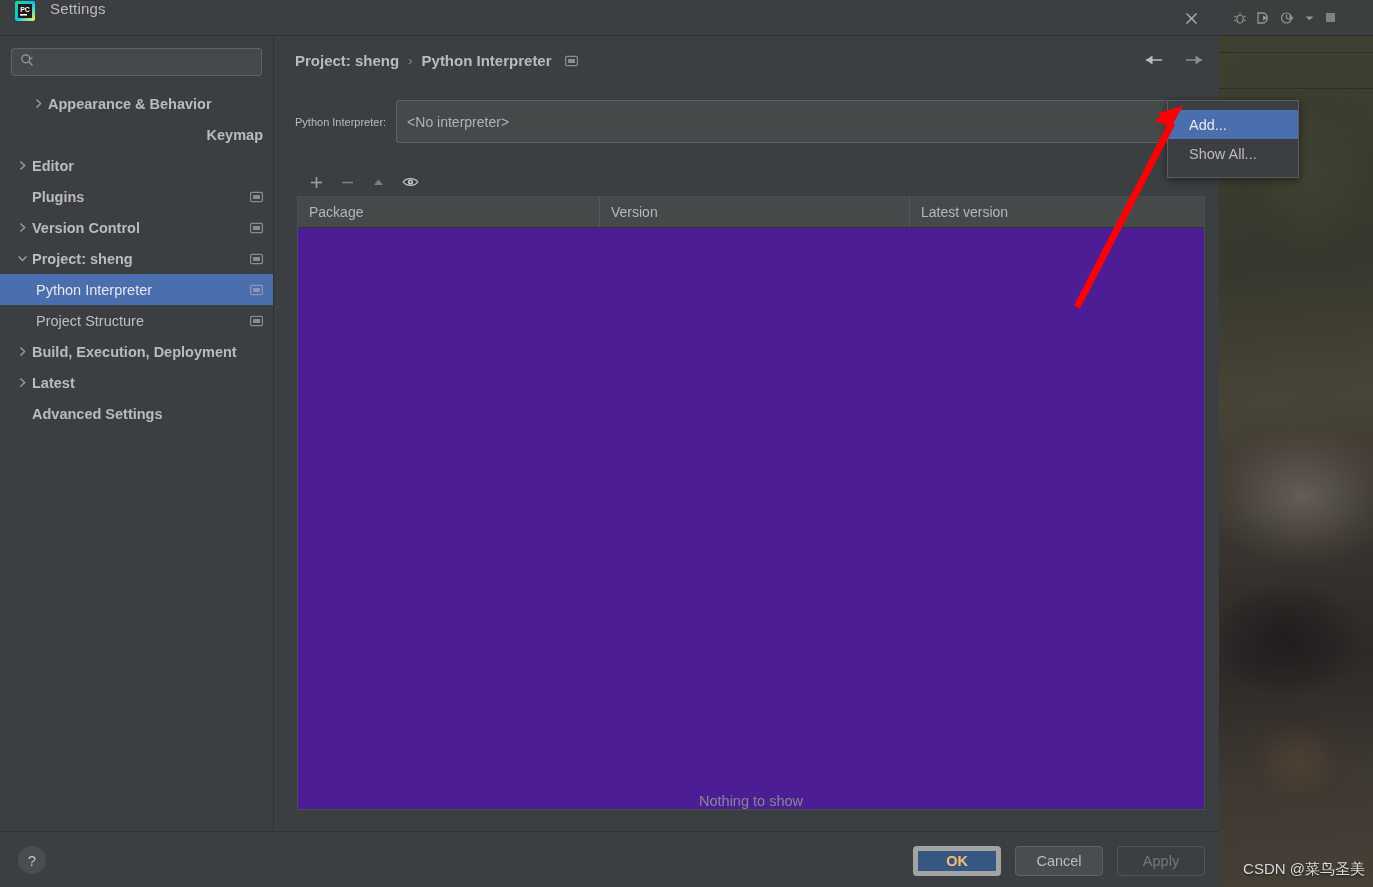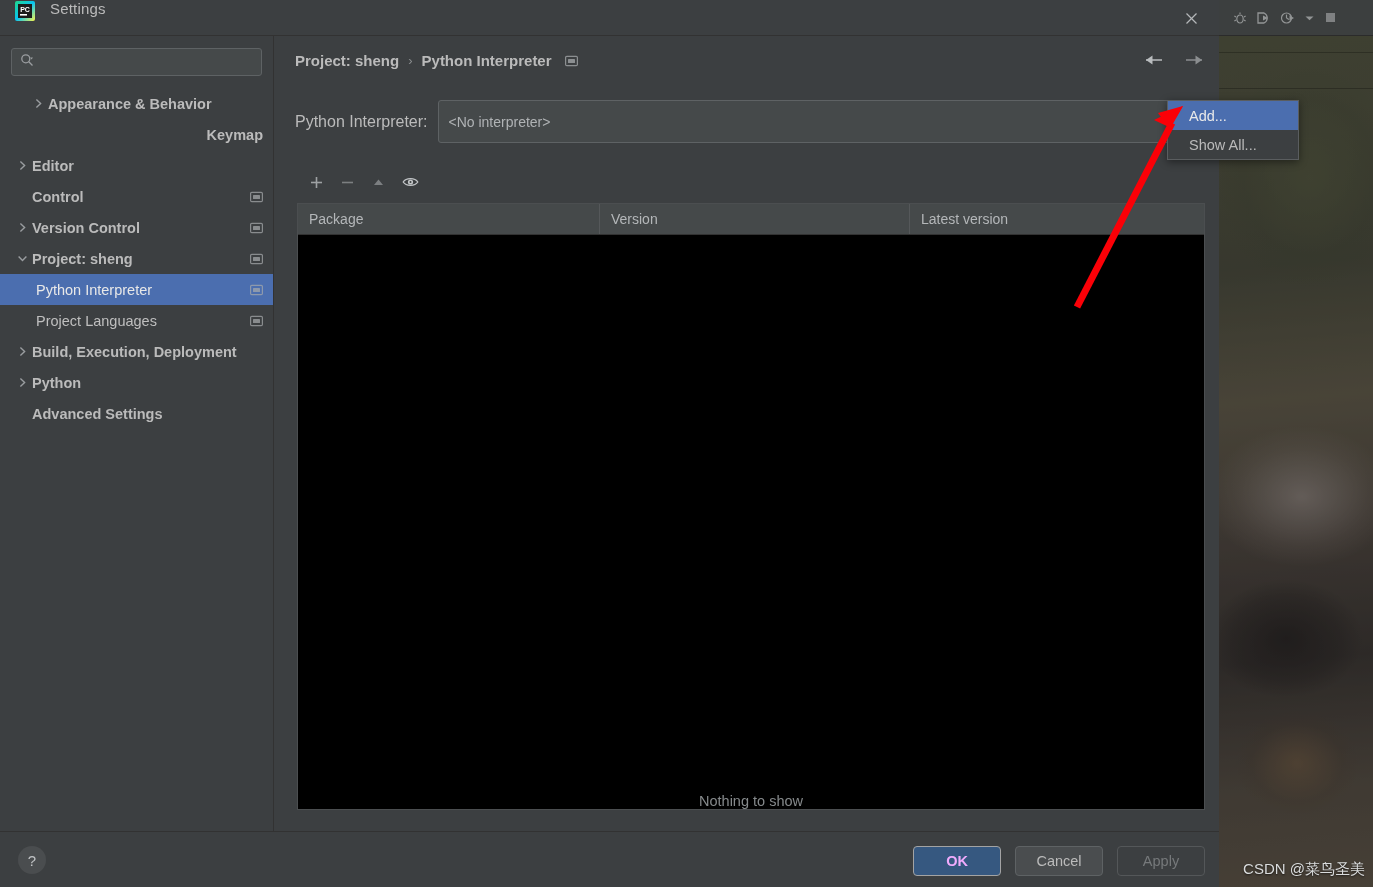--- a/index.html
+++ b/index.html
@@ -120,21 +120,21 @@
   #nav-arrows {
     position: absolute; right: 14px; top: 16px;
     display: flex; align-items: center; gap: 18px;
   }
   .nav-arrow { cursor: pointer; display: flex; }
 
   #interp-row {
     position: absolute; left: 21px; top: 64px; right: 18px;
     display: flex; align-items: center;
   }
-  #interp-label { font-size: 16px; color: #bbbbbb; margin-right: 10px; white-space: nowrap; }
+  #interp-label { font-size: 11px; color: #bbbbbb; margin-right: 10px; white-space: nowrap; }
   #interp-combo {
     flex: 1; height: 43px; background: #45494a;
     border: 1px solid #5e6264; border-radius: 3px;
     display: flex; align-items: center; box-sizing: border-box;
     cursor: pointer; position: relative;
   }
   #interp-value { color: #b0b3b5; font-size: 14px; margin-left: 10px; }
   #combo-arrow {
     position: absolute; right: 9px; top: 0; bottom: 0;
     display: flex; align-items: center;
@@ -143,23 +143,22 @@
     position: absolute; left: 23px; top: 132px; right: 14px; height: 28px;
     background: #3c3f41;
     display: flex; align-items: center; gap: 16px; padding-left: 12px;
     box-sizing: border-box;
   }
   .tool-ico { cursor: pointer; display: flex; align-items: center; }
 
   #pkg-table {
     position: absolute; left: 23px; top: 160px; right: 14px; bottom: 21px;
     border: 1px solid #4b4e50;
-    background: #000000;
-    box-sizing: border-box;
-    margin-top: 7px;
+    background: #4c1d95;
+    box-sizing: border-box;
   }
   #pkg-head {
     display: flex; height: 31px; background: #45494a;
     border-bottom: 1px solid #323232; box-sizing: border-box;
   }
   .pkg-th {
     font-size: 14px; color: #b4b7b9; display: flex; align-items: center;
     padding-left: 11px; box-sizing: border-box;
     border-right: 1px solid #55585a; cursor: pointer;
   }
@@ -168,21 +167,21 @@
     position: absolute; left: 0; right: 0; top: 31px; bottom: 0;
     display: flex; align-items: flex-end; justify-content: center;
   }
   #empty-text { color: #868a8c; font-size: 14.5px; }
 
   
   #popup-menu {
     position: absolute; left: 1167px; top: 100px; width: 132px;
     background: #3c3f41; border: 1px solid #5a5d5f;
     box-shadow: 0 2px 8px rgba(0,0,0,0.45);
-    z-index: 40; box-sizing: border-box; padding: 0 0;
+    z-index: 40; box-sizing: border-box; padding: 9px 0;
   }
   .popup-item {
     height: 29px; display: flex; align-items: center;
     padding-left: 21px; font-size: 14.5px; color: #bbbbbb; cursor: pointer;
     box-sizing: border-box;
   }
   .popup-item.highlight { background: #4b6eaf; color: #e9e9e9; }
 
   
   #bottom-bar {
@@ -200,21 +199,21 @@
   #dialog-buttons {
     position: absolute; right: 14px; top: 14px;
     display: flex; align-items: center; gap: 14px;
   }
   .dlg-btn {
     height: 30px; min-width: 88px; border-radius: 4px;
     display: flex; align-items: center; justify-content: center;
     font-size: 14.5px; cursor: pointer; box-sizing: border-box;
     font-family: "Liberation Sans", sans-serif;
   }
-  .dlg-btn.primary { background: #365880; border: 1px solid #a3a3a3; color: #f0abfc; font-weight: bold; margin-left: 23px; }
+  .dlg-btn.primary { background: #365880; border: 5px solid #a3a3a3; color: #fdba74; font-weight: bold; margin-left: 23px; }
   .dlg-btn.normal { background: #4a4d4f; border: 1px solid #5e6264; color: #bbbbbb; }
   .dlg-btn.disabled { background: #3c3f41; border: 1px solid #545759; color: #76797b; cursor: default; }
 
   
   #annotation-arrow {
     position: absolute; left: 0; top: 0; width: 1373px; height: 887px;
     pointer-events: none; z-index: 60;
   }
 
   
@@ -331,21 +330,21 @@
         <div class="tree-row top" style="padding-left: 12px;">
           <span class="tree-chevron">
             <svg width="11" height="11" viewBox="0 0 11 11">
               <path d="M3.4 1.6 L7.6 5.5 L3.4 9.4" fill="none" stroke="#9a9da0" stroke-width="1.4"></path>
             </svg>
           </span>
           <span class="tree-label">Editor</span>
         </div>
         <div class="tree-row top" style="padding-left: 12px;">
           <span class="tree-chevron"></span>
-          <span class="tree-label">Control</span>
+          <span class="tree-label">Plugins</span>
           <span class="badge-ico">
             <svg width="13" height="12" viewBox="0 0 13 12">
               <rect x="0.6" y="1.4" width="11.8" height="9.2" rx="1.2" fill="none" stroke="#a7aaac" stroke-width="1.2"></rect>
               <rect x="3" y="4" width="7" height="4" rx="0.6" fill="#a7aaac"></rect>
             </svg>
           </span>
         </div>
         <div class="tree-row top" style="padding-left: 12px;">
           <span class="tree-chevron">
             <svg width="11" height="11" viewBox="0 0 11 11">
@@ -379,21 +378,21 @@
           <span class="tree-label">Python Interpreter</span>
           <span class="badge-ico">
             <svg width="13" height="12" viewBox="0 0 13 12">
               <rect x="0.6" y="1.4" width="11.8" height="9.2" rx="1.2" fill="none" stroke="#a7aaac" stroke-width="1.2"></rect>
               <rect x="3" y="4" width="7" height="4" rx="0.6" fill="#a7aaac"></rect>
             </svg>
           </span>
         </div>
         <div class="tree-row child" style="padding-left: 36px;">
           <span class="tree-chevron" style="flex: 0 0 0px; width: 0px;"></span>
-          <span class="tree-label">Project Languages</span>
+          <span class="tree-label">Project Structure</span>
           <span class="badge-ico">
             <svg width="13" height="12" viewBox="0 0 13 12">
               <rect x="0.6" y="1.4" width="11.8" height="9.2" rx="1.2" fill="none" stroke="#a7aaac" stroke-width="1.2"></rect>
               <rect x="3" y="4" width="7" height="4" rx="0.6" fill="#a7aaac"></rect>
             </svg>
           </span>
         </div>
         <div class="tree-row top" style="padding-left: 12px;">
           <span class="tree-chevron">
             <svg width="11" height="11" viewBox="0 0 11 11">
@@ -401,21 +400,21 @@
             </svg>
           </span>
           <span class="tree-label">Build, Execution, Deployment</span>
         </div>
         <div class="tree-row top" style="padding-left: 12px;">
           <span class="tree-chevron">
             <svg width="11" height="11" viewBox="0 0 11 11">
               <path d="M3.4 1.6 L7.6 5.5 L3.4 9.4" fill="none" stroke="#9a9da0" stroke-width="1.4"></path>
             </svg>
           </span>
-          <span class="tree-label">Python</span>
+          <span class="tree-label">Latest</span>
         </div>
         <div class="tree-row top" style="padding-left: 12px;">
           <span class="tree-chevron"></span>
           <span class="tree-label">Advanced Settings</span>
         </div>
       </div>
   </div>
 
   <div id="content">
 

